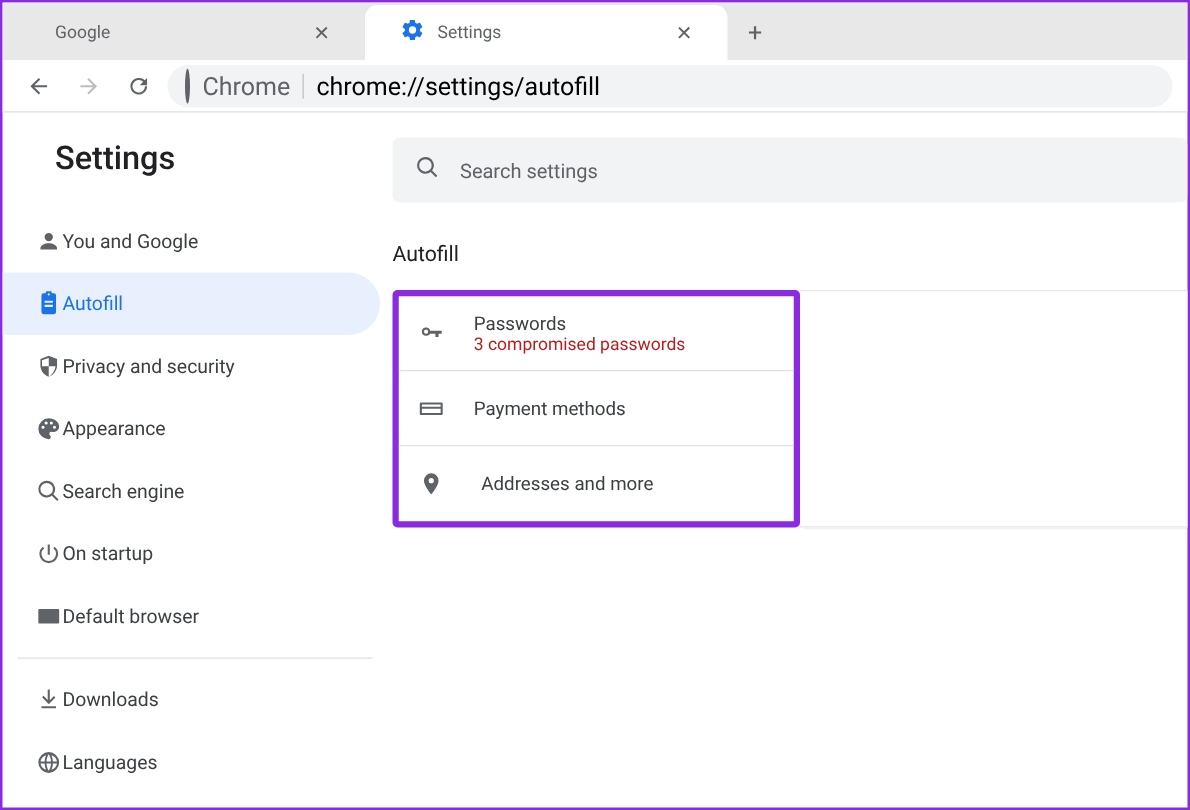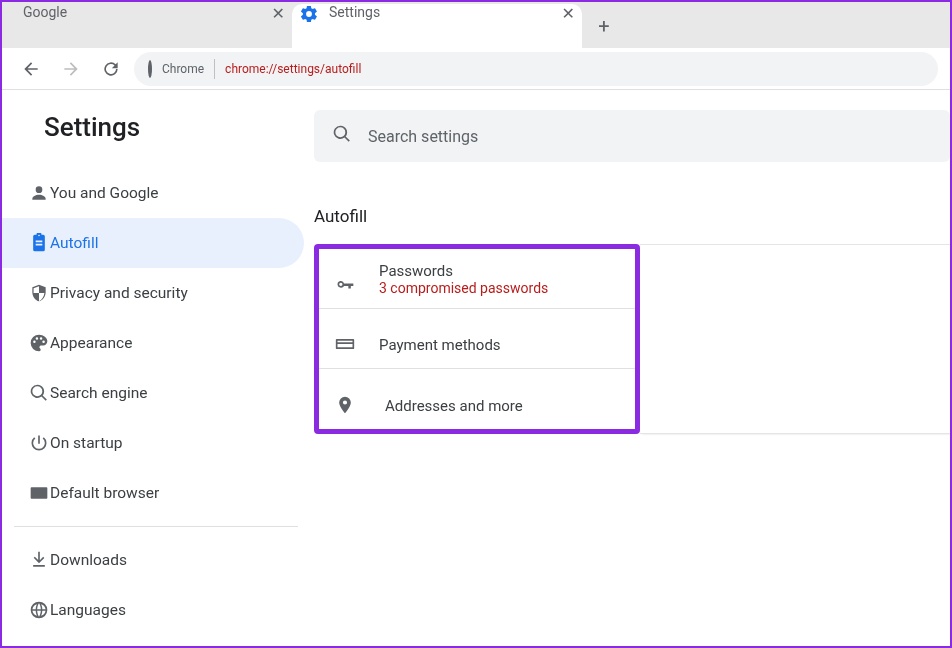--- a/index.html
+++ b/index.html
@@ -16,22 +16,22 @@
   .tab-strip {
     height: 46px;
     background: #e8e8e8;
     display: flex;
     align-items: flex-end;
   }
   .tab {
     height: 44px;
     width: 290px;
     display: flex;
-    align-items: flex-start;
-    padding: 0 7px;
+    align-items: center;
+    padding: 0 28px;
     font-size: 14px;
     color: #5f6368;
     gap: 10px;
     border-radius: 10px 10px 0 0;
   }
   .tab.active { background: #fff; }
   .tab .title { flex: 1; white-space: nowrap; overflow: hidden; }
   .tab .close { color: #5f6368; cursor: pointer; font-size:16px;}
   .newtab {
     width: 32px; height: 32px;
@@ -53,24 +53,24 @@
     width: 34px; height: 34px;
     display:flex; align-items:center; justify-content:center;
     color:#5f6368; font-size:18px; border-radius:50%; cursor:pointer;
   }
   .navbtn.disabled { color:#bdbdbd; cursor:default;}
   .omnibox {
     flex:1; height: 34px;
     background:#f1f3f4; border-radius:17px;
     display:flex; align-items:center;
     padding:0 14px; gap:10px;
-    font-size:12px; color:#5f6368;
+    font-size:20px; color:#5f6368;
   }
   .omnibox .sep { width:1px; height:20px; background:#c0c0c0;}
-  .omnibox .url { color:#b91c1c;}
+  .omnibox .url { color:#000000;}
 
   
   .settings {
     display:flex;
     height: calc(648px - 46px - 42px - 4px);
   }
   .sidebar {
     width: 312px;
     padding-top: 22px;
   }
@@ -103,34 +103,34 @@
     flex:1;
     padding-top: 20px;
   }
   .searchbar {
     height: 52px;
     background:#f1f3f4;
     border-radius: 6px;
     display:flex; align-items:center;
     gap:16px; padding:0 18px;
     margin-right: 0;
-    margin-bottom: 44px;
+    margin-bottom: 32px;
     color:#5f6368;
     font-size: 16px;
   }
 
   .section-title { font-size: 17px; color:#202124; margin-bottom:18px;}
   .highlight {
     border: 5px solid #8a2be2;
     border-radius: 4px;
     padding:0;
     width: 326px;
   }
   .row {
-    display:flex; align-items:flex-end;
+    display:flex; align-items:center;
     padding: 14px 16px;
     gap: 22px;
     min-height: 60px;
     border-bottom:1px solid #e0e0e0;
     cursor:pointer;
   }
   .row:last-child { border-bottom:none;gap:28px;}
   .row .ricon { width:22px; display:flex; align-items:center;}
   .row .rtitle { font-size:15px; color:#3c4043;}
   .row .rsub { font-size:14px; color:#b91c1c;}

